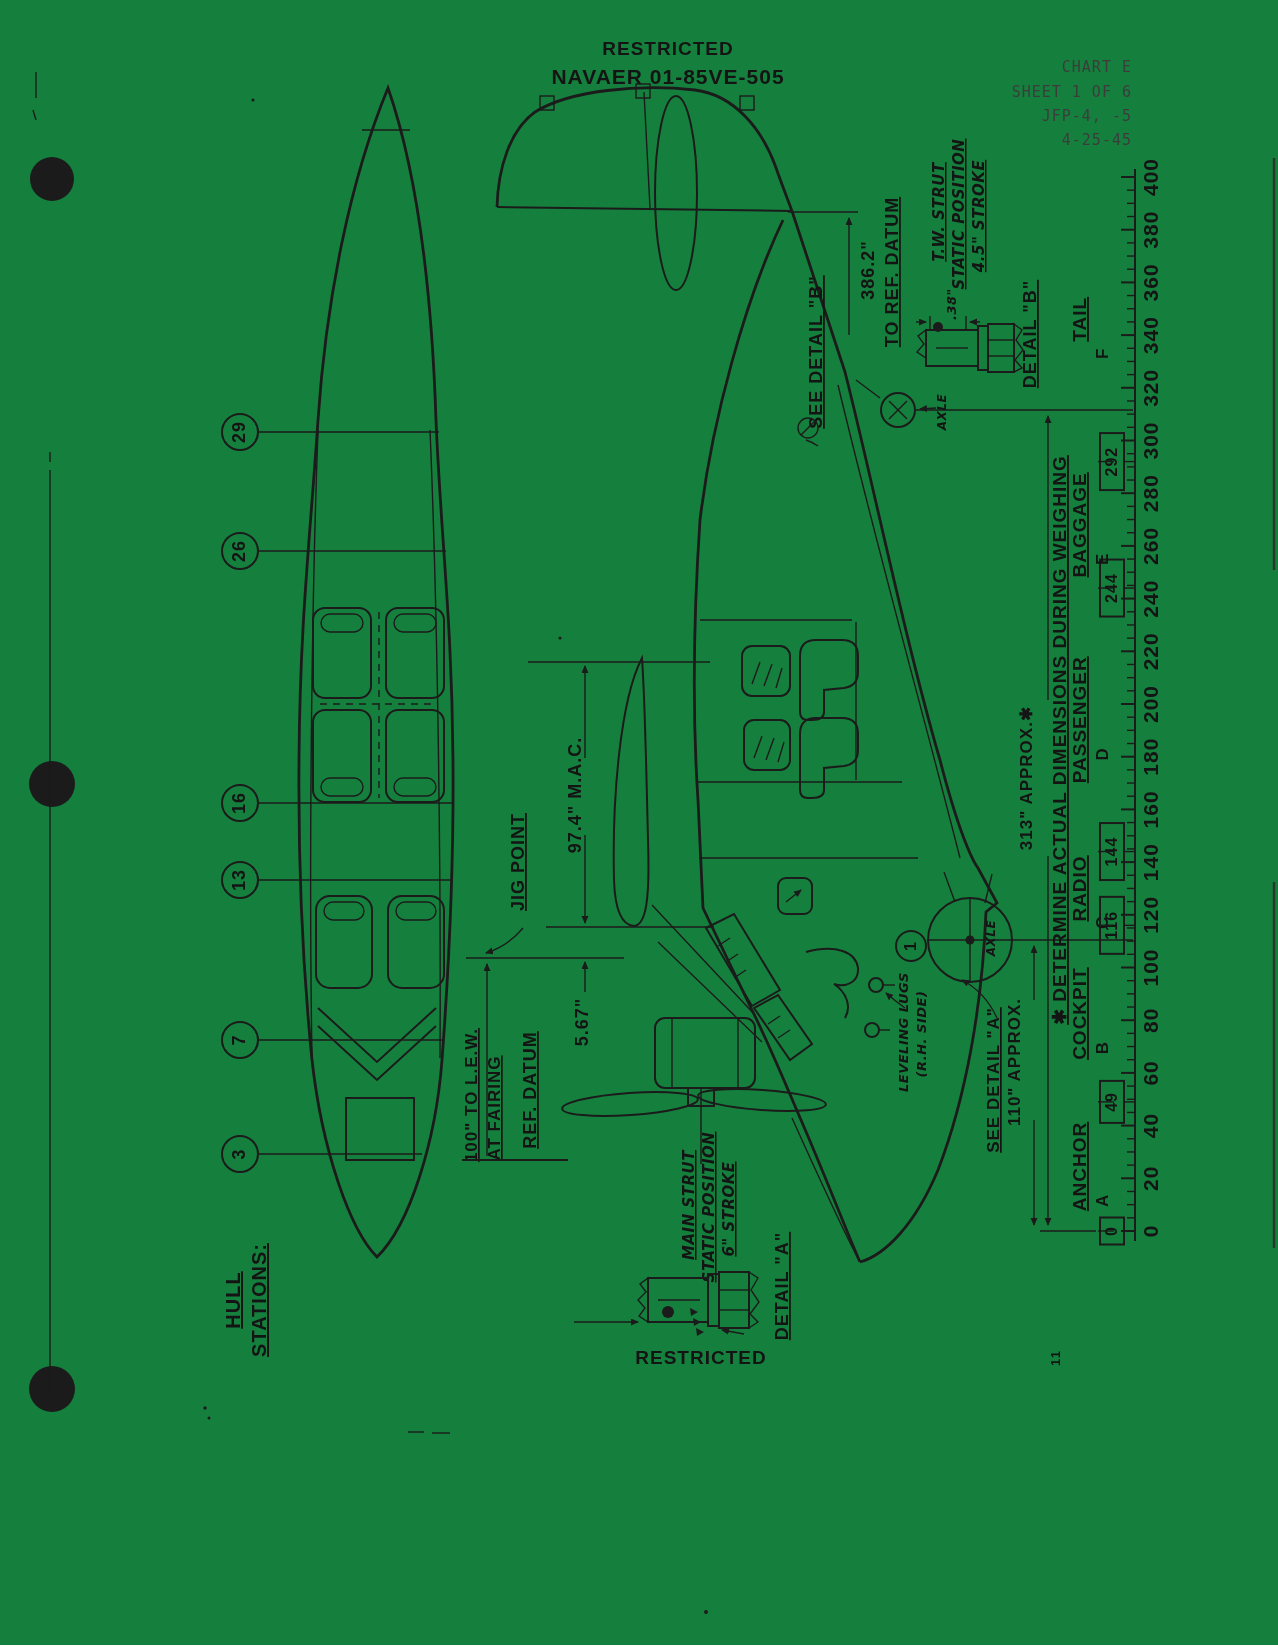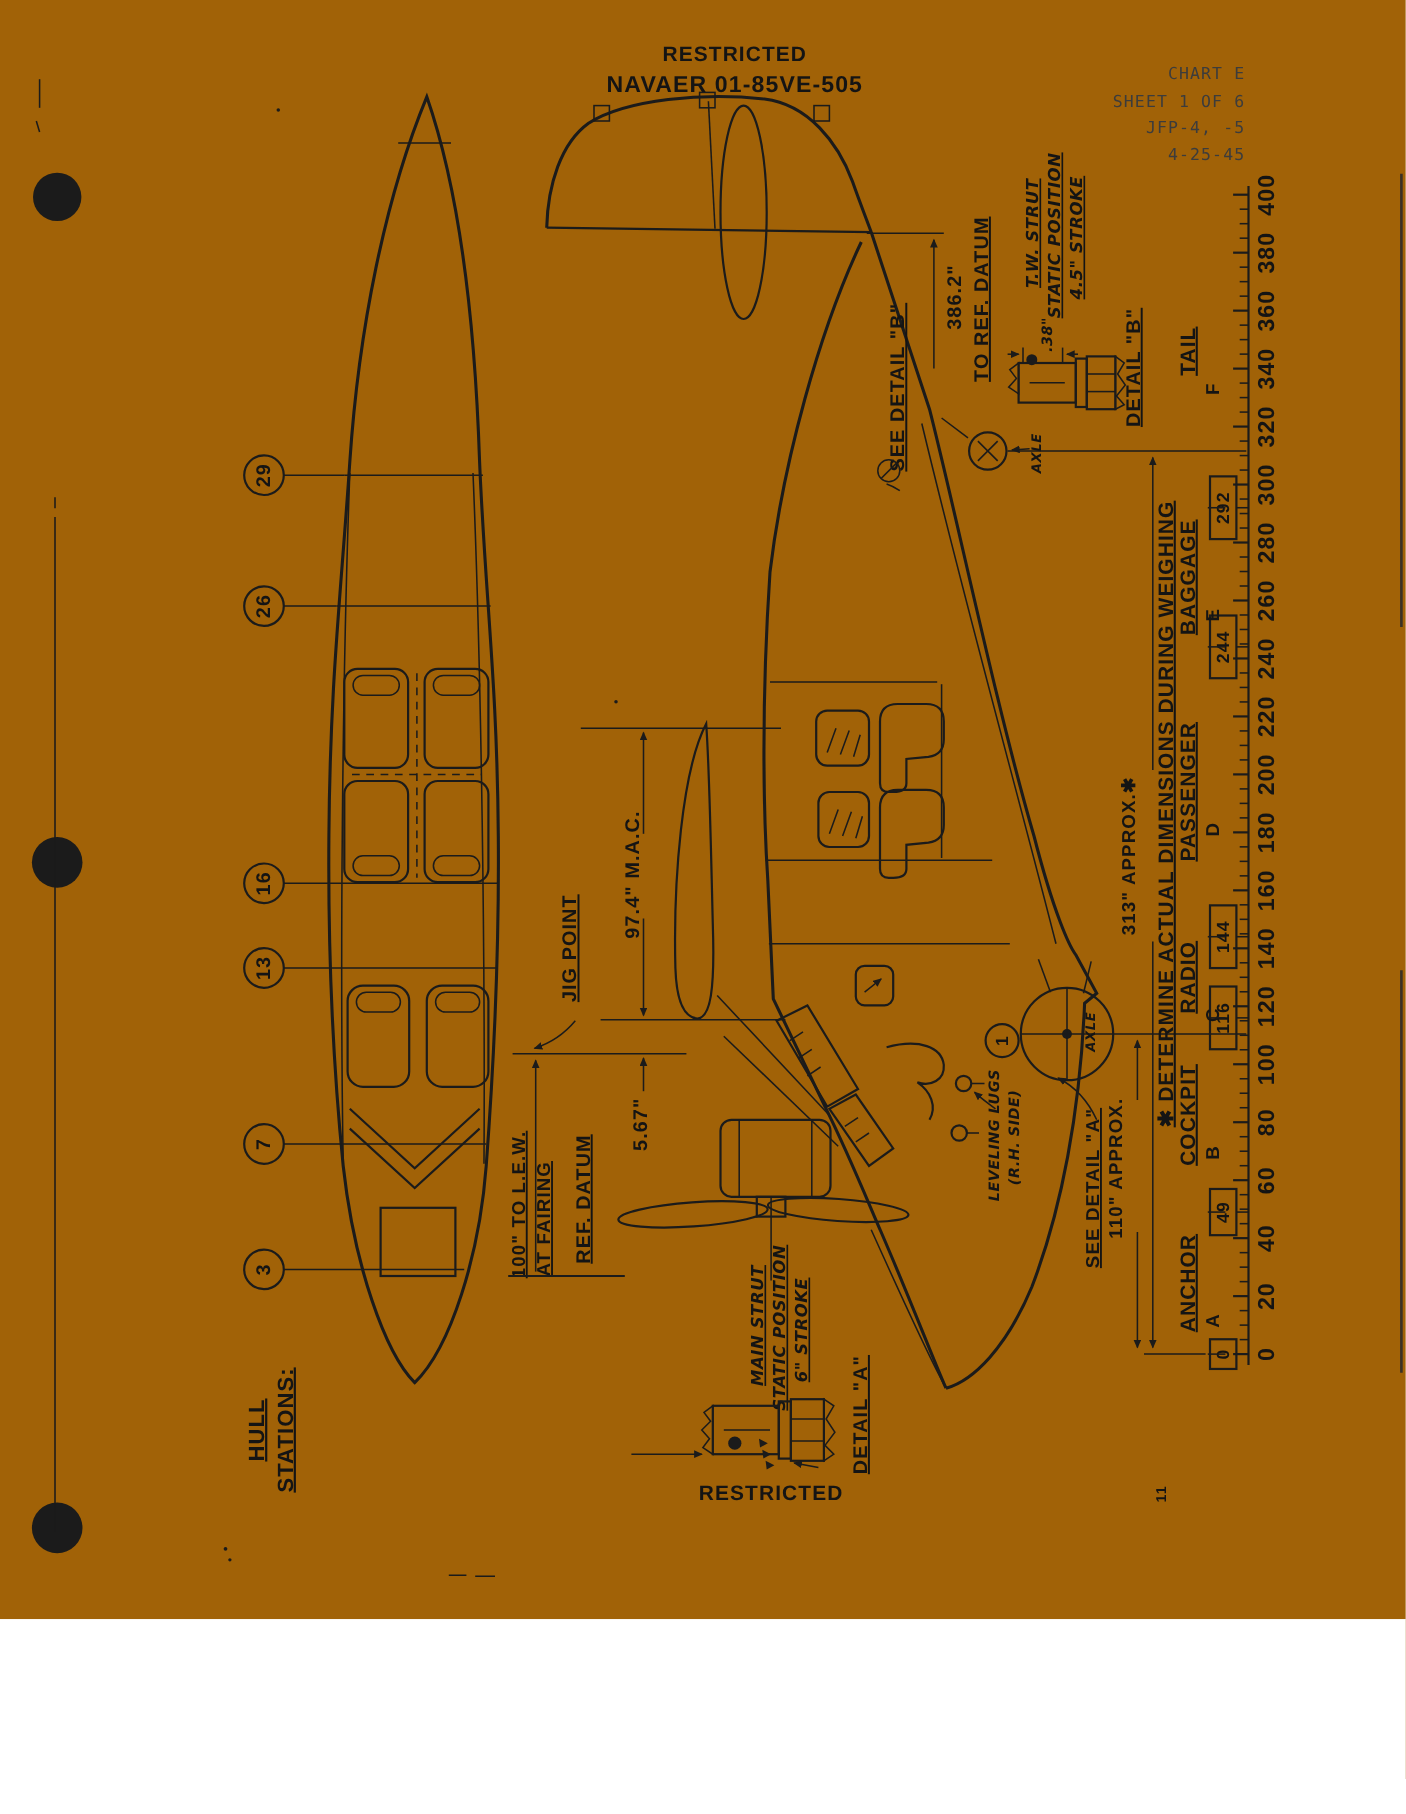--- a/index.html
+++ b/index.html
@@ -1,16 +1,16 @@
 <!DOCTYPE html>
 <html><head>
 <meta charset="utf-8">
 <style>
   html,body{margin:0;padding:0;background:#ffffff;}
-  .page{position:relative;width:1278px;height:1472px;background:#a16207;overflow:hidden;}
+  .page{position:relative;width:1278px;height:1645px;background:#15803d;overflow:hidden;}
   svg{display:block}
   .ln{stroke:#1b1b1b;stroke-width:2;fill:none}
   .ln3{stroke:#1b1b1b;stroke-width:2.8;fill:none}
   .thin{stroke:#1b1b1b;stroke-width:1.4;fill:none}
   .dash{stroke:#1b1b1b;stroke-width:1.4;fill:none;stroke-dasharray:7 6}
   .fillb{fill:#1b1b1b;stroke:none}
   text{fill:#141414}
   .lbl{font-family:"Liberation Sans",sans-serif;font-weight:700;letter-spacing:1px}
   .hand{font-family:"DejaVu Sans",sans-serif;font-style:italic;font-weight:700;letter-spacing:0.5px}
   .mono{font-family:"DejaVu Sans Mono",monospace;fill:#3c3c3c;letter-spacing:1px}

